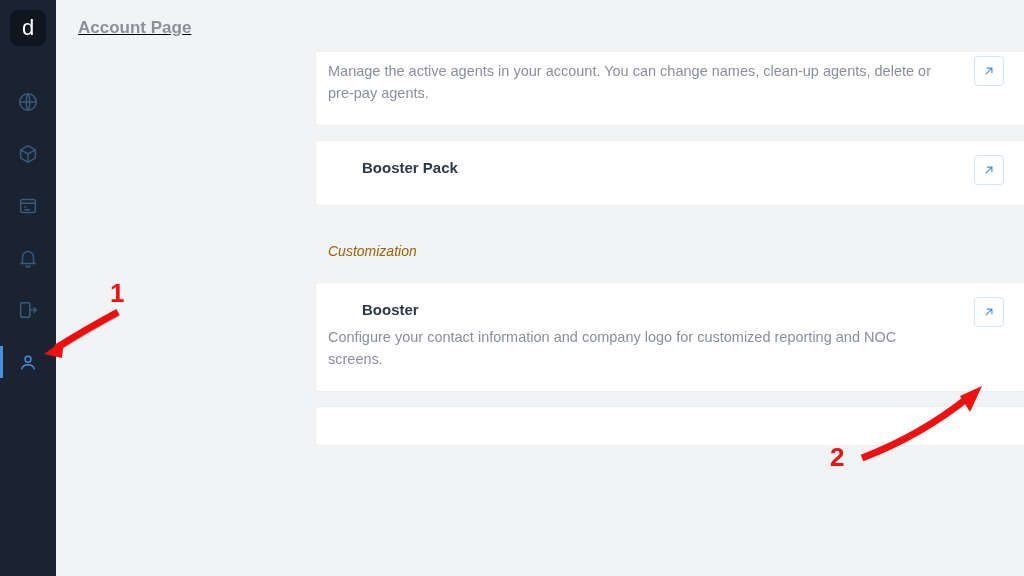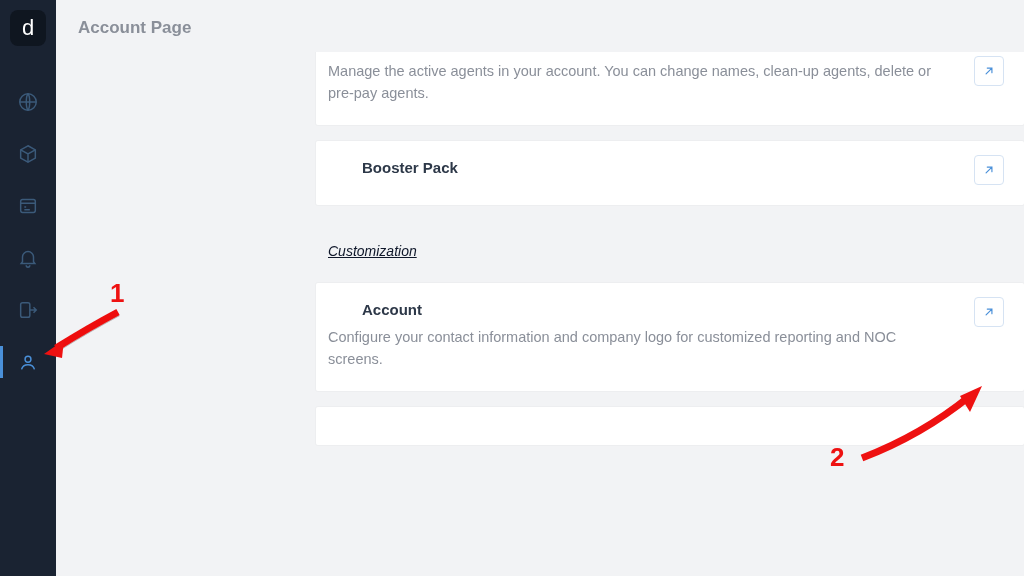--- a/index.html
+++ b/index.html
@@ -6,24 +6,24 @@
   html, body { width: 1024px; height: 576px; font-family: "Segoe UI", Arial, sans-serif; background: #f5f6f8; overflow: hidden; }
   .app { display: flex; width: 100%; height: 100%; }
   .sidebar { width: 56px; background: #1a2332; display: flex; flex-direction: column; align-items: center; padding-top: 0; }
   .logo { width: 56px; height: 56px; display: flex; align-items: center; justify-content: center; margin-bottom: 20px; }
   .logo-glyph { width: 36px; height: 36px; border-radius: 8px; background: #0f1620; display: flex; align-items: center; justify-content: center; color: #fff; font-size: 22px; font-weight: 500; }
   .nav-item { width: 56px; height: 52px; display: flex; align-items: center; justify-content: center; color: #3b5a7a; cursor: pointer; position: relative; }
   .nav-item.active::before { content: ""; position: absolute; left: 0; top: 10px; bottom: 10px; width: 3px; background: #4a90d9; }
   .nav-item.active { color: #4a90d9; }
   .nav-item svg { width: 22px; height: 22px; }
   .content-wrap { flex: 1; display: flex; flex-direction: column; background: #f2f3f5; overflow: hidden; }
-  .header { padding: 18px 22px 14px; background: #f2f3f5; }
+  .header { padding: 18px 22px 14px; background: #f2f3f5; text-decoration: underline; }
   .header-title { font-size: 17px; font-weight: 600; color: #8a8f99; }
   .scroll-area { flex: 1; overflow-y: auto; padding: 0 0 20px 260px; display: flex; flex-direction: column; gap: 16px; }
-  .section-label { font-size: 14px; font-style: italic; color: #0f172a; padding: 22px 20px 8px 12px; text-decoration: underline; }
+  .section-label { font-size: 14px; font-style: italic; color: #a16207; padding: 22px 20px 8px 12px; }
   .card { background: #fff; border-radius: 2px; padding: 18px 20px 20px 12px; display: flex; align-items: flex-start; box-shadow: 0 0 0 1px rgba(0,0,0,0.02); }
   .card.first { border-radius: 0 0 2px 2px; padding-top: 8px; }
   .card-body { flex: 1; padding-right: 20px; }
   .card-title { font-size: 15px; font-weight: 700; color: #2d3848; margin-bottom: 8px; margin-left: 34px; }
   .card-desc { font-size: 14.5px; color: #8a8f99; line-height: 1.55; }
   .open-btn { width: 30px; height: 30px; border: 1px solid #d6e3f3; border-radius: 4px; display: flex; align-items: center; justify-content: center; cursor: pointer; flex-shrink: 0; margin-top: -4px; }
   .open-btn svg { width: 14px; height: 14px; stroke: #4a90d9; }
   
   .arrow-svg { position: absolute; pointer-events: none; }
   .callout-num { position: absolute; font-size: 26px; font-weight: 900; color: #e11; font-family: Arial, sans-serif; pointer-events: none; }
@@ -101,21 +101,21 @@
           <svg viewBox="0 0 24 24" fill="none" stroke-width="2" stroke-linecap="round">
               <path d="M7 17L17 7M9 7h8v8"></path>
             </svg>
         </div>
       </div>
 
       <div class="section-label">Customization</div>
 
       <div class="card">
         <div class="card-body">
-          <div class="card-title">Account</div>
+          <div class="card-title">Booster</div>
           <div class="card-desc">Configure your contact information and company logo for customized reporting and NOC screens.</div>
         </div>
         <div class="open-btn">
           <svg viewBox="0 0 24 24" fill="none" stroke-width="2" stroke-linecap="round">
               <path d="M7 17L17 7M9 7h8v8"></path>
             </svg>
         </div>
       </div>
 
 

